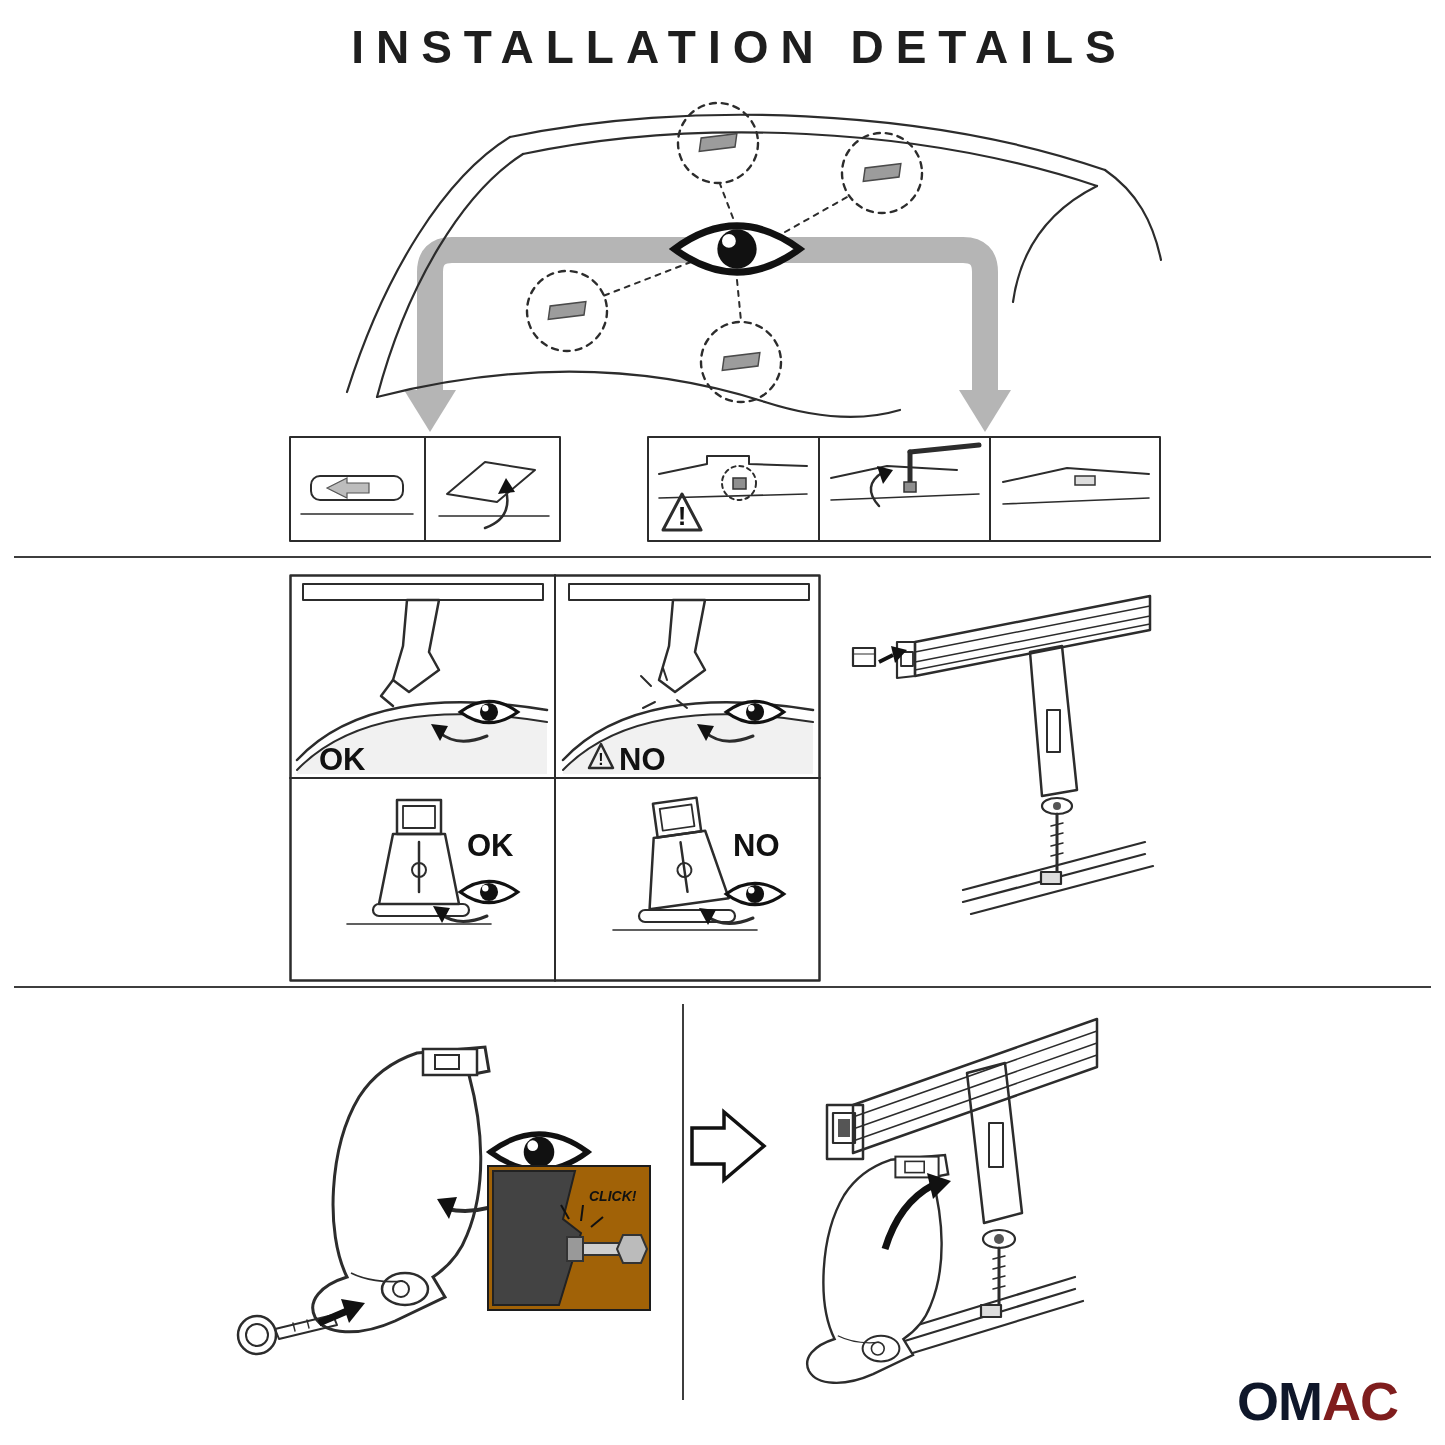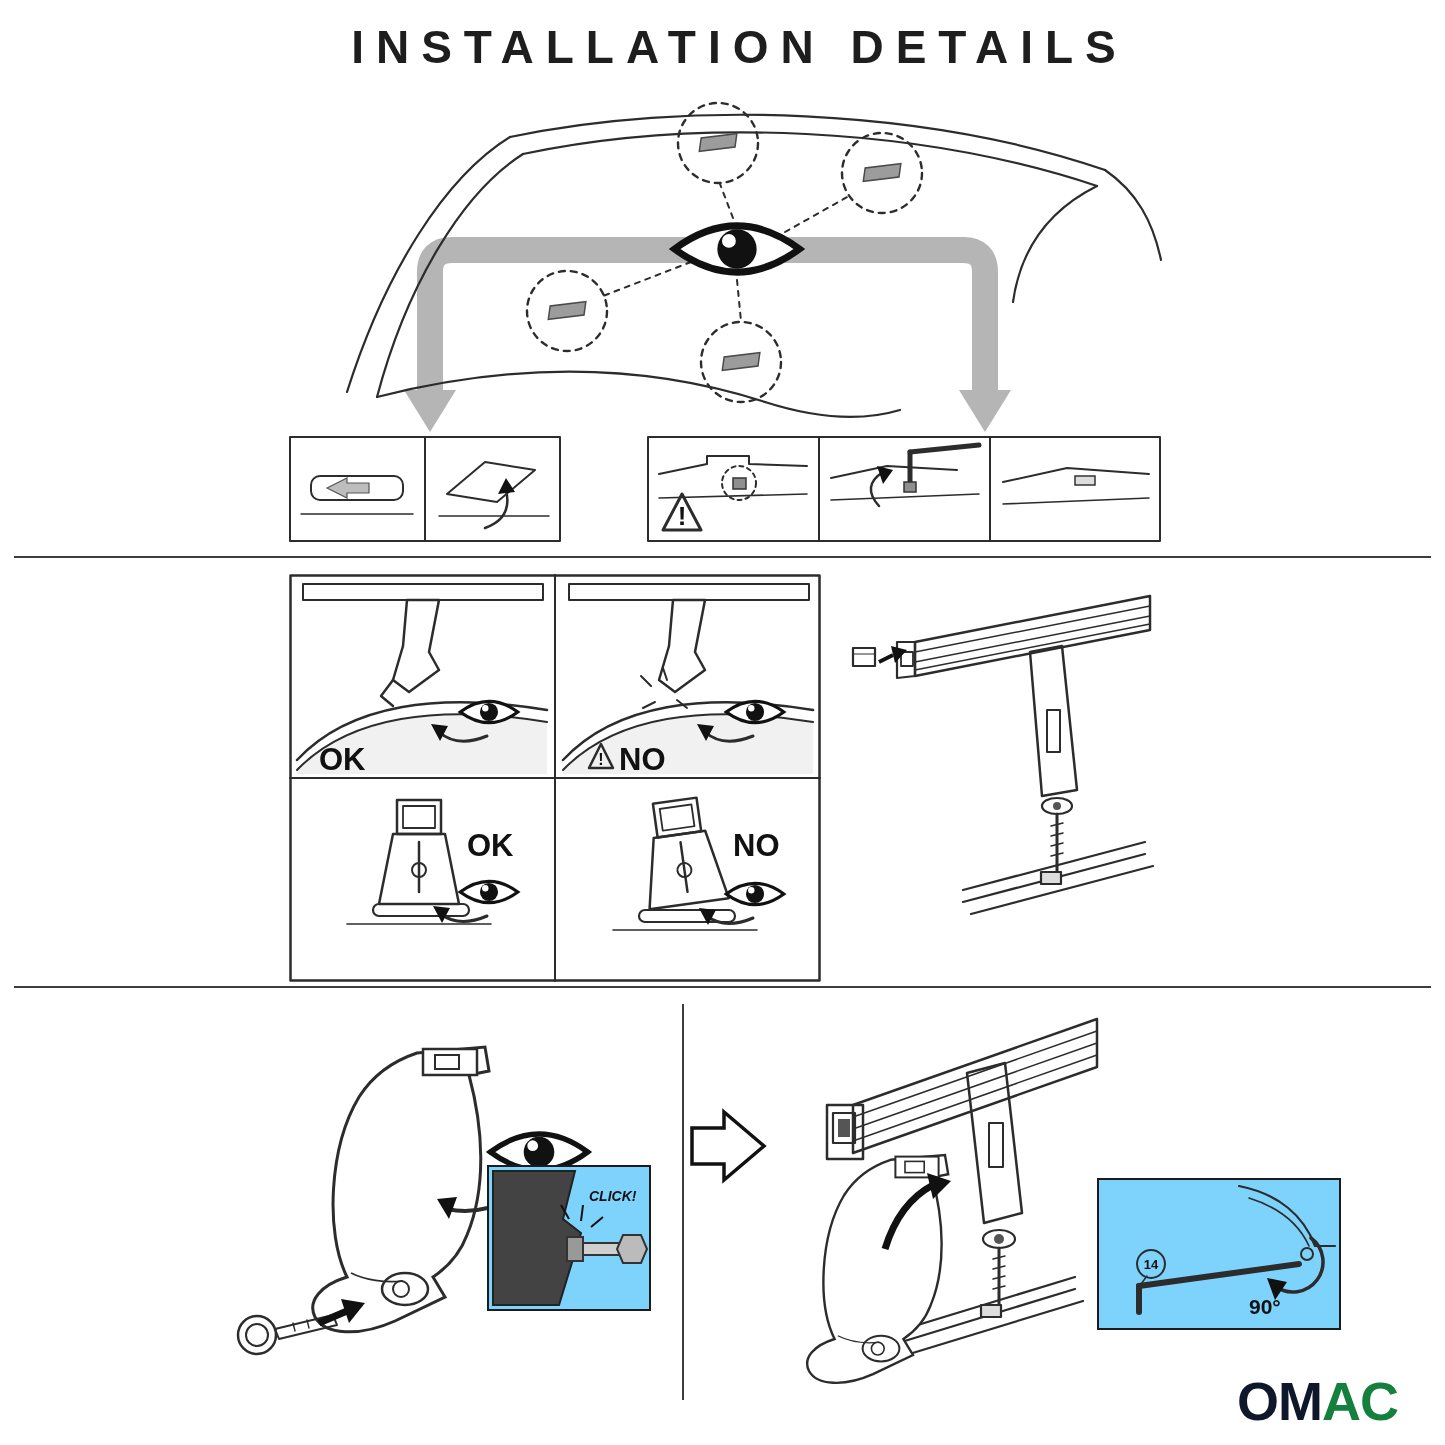--- a/index.html
+++ b/index.html
@@ -6,24 +6,24 @@
   .canvas{position:relative;width:1445px;height:1445px;background:#fff;overflow:hidden;
           font-family:"Liberation Sans",sans-serif;color:#1d1d1d;}
   .abs{position:absolute;}
   .page-title{left:0;right:0;top:20px;text-align:center;font-size:46px;font-weight:700;
               letter-spacing:12px;color:#1e1e1e;margin-left:34px;}
   .hline{left:14px;right:14px;border-top:2px solid #3d3d3d;height:0;}
   .vline{border-left:2px solid #3d3d3d;width:0;}
   svg{display:block;overflow:visible;}
   .ink{stroke:#2c2c2c;fill:none;stroke-linecap:round;stroke-linejoin:round;}
   .lbl{font-family:"Liberation Sans",sans-serif;font-weight:bold;fill:#111;}
-  .box{border:2px solid #1c1c1c;background:#7dd3fc;}
+  .box{border:2px solid #1c1c1c;background:#a16207;}
   .logo{font-weight:800;font-size:54px;letter-spacing:-1px;line-height:1;}
   .logo .om{color:#0f172a;}
-  .logo .ac{color:#15803d;}
+  .logo .ac{color:#7f1d1d;}
 </style>
 </head>
 <body>
 
 <div class="canvas">
 
   <svg width="0" height="0" aria-hidden="true">
     <defs>
       <symbol id="eye" viewBox="0 0 120 64">
         <path d="M6 32 Q60 -8 114 32 Q60 72 6 32 Z" fill="#fff" stroke="#111" stroke-width="6"></path>
@@ -304,35 +304,18 @@
       <line x1="150" y1="330" x2="340" y2="272"></line>
       <line x1="150" y1="342" x2="340" y2="284"></line>
       <line x1="158" y1="354" x2="348" y2="296"></line>
       <rect x="246" y="300" width="20" height="12" fill="#ddd"></rect>
     </g>
     <use href="#boot" transform="translate(26 142) scale(0.8)"></use>
     <path d="M150 244 Q164 198 198 180" stroke="#111" stroke-width="7" fill="none"></path>
     <polygon points="192,168 216,176 198,194" fill="#111"></polygon>
   </svg>
 
-  <div class="abs box" style="left:1097px;top:1178px;width:240px;height:148px;">
-    <svg width="240" height="148" viewBox="0 0 240 148">
-      <path d="M140 6 C180 14 205 36 216 66 L236 66" class="ink" stroke-width="2.2"></path>
-      <path d="M150 18 C182 28 200 44 210 66" class="ink" stroke-width="1.6"></path>
-      <circle cx="208" cy="74" r="6" class="ink" stroke-width="2"></circle>
-      <g>
-        <line x1="40" y1="132" x2="40" y2="106" stroke="#2c2c2c" stroke-width="6" stroke-linecap="round"></line>
-        <line x1="40" y1="106" x2="200" y2="84" stroke="#2c2c2c" stroke-width="6" stroke-linecap="round"></line>
-      </g>
-      <circle cx="52" cy="84" r="14" fill="#fff" class="ink" stroke-width="2"></circle>
-      <line x1="48" y1="96" x2="42" y2="104" class="ink" stroke-width="1.5"></line>
-      <text x="52" y="89" text-anchor="middle" class="lbl" font-size="13">14</text>
-      <path d="M212 58 A26 26 0 1 1 176 106" class="ink" stroke-width="3.5"></path>
-      <polygon points="168,98 188,102 176,120" fill="#111"></polygon>
-      <text x="150" y="134" class="lbl" font-size="21">90°</text>
-    </svg>
-  </div>
 
   <div class="abs logo" style="left:1237px;top:1374px;">
     <span class="om">OM</span><span class="ac">AC</span>
   </div>
 
 </div>
 
 </body></html>

